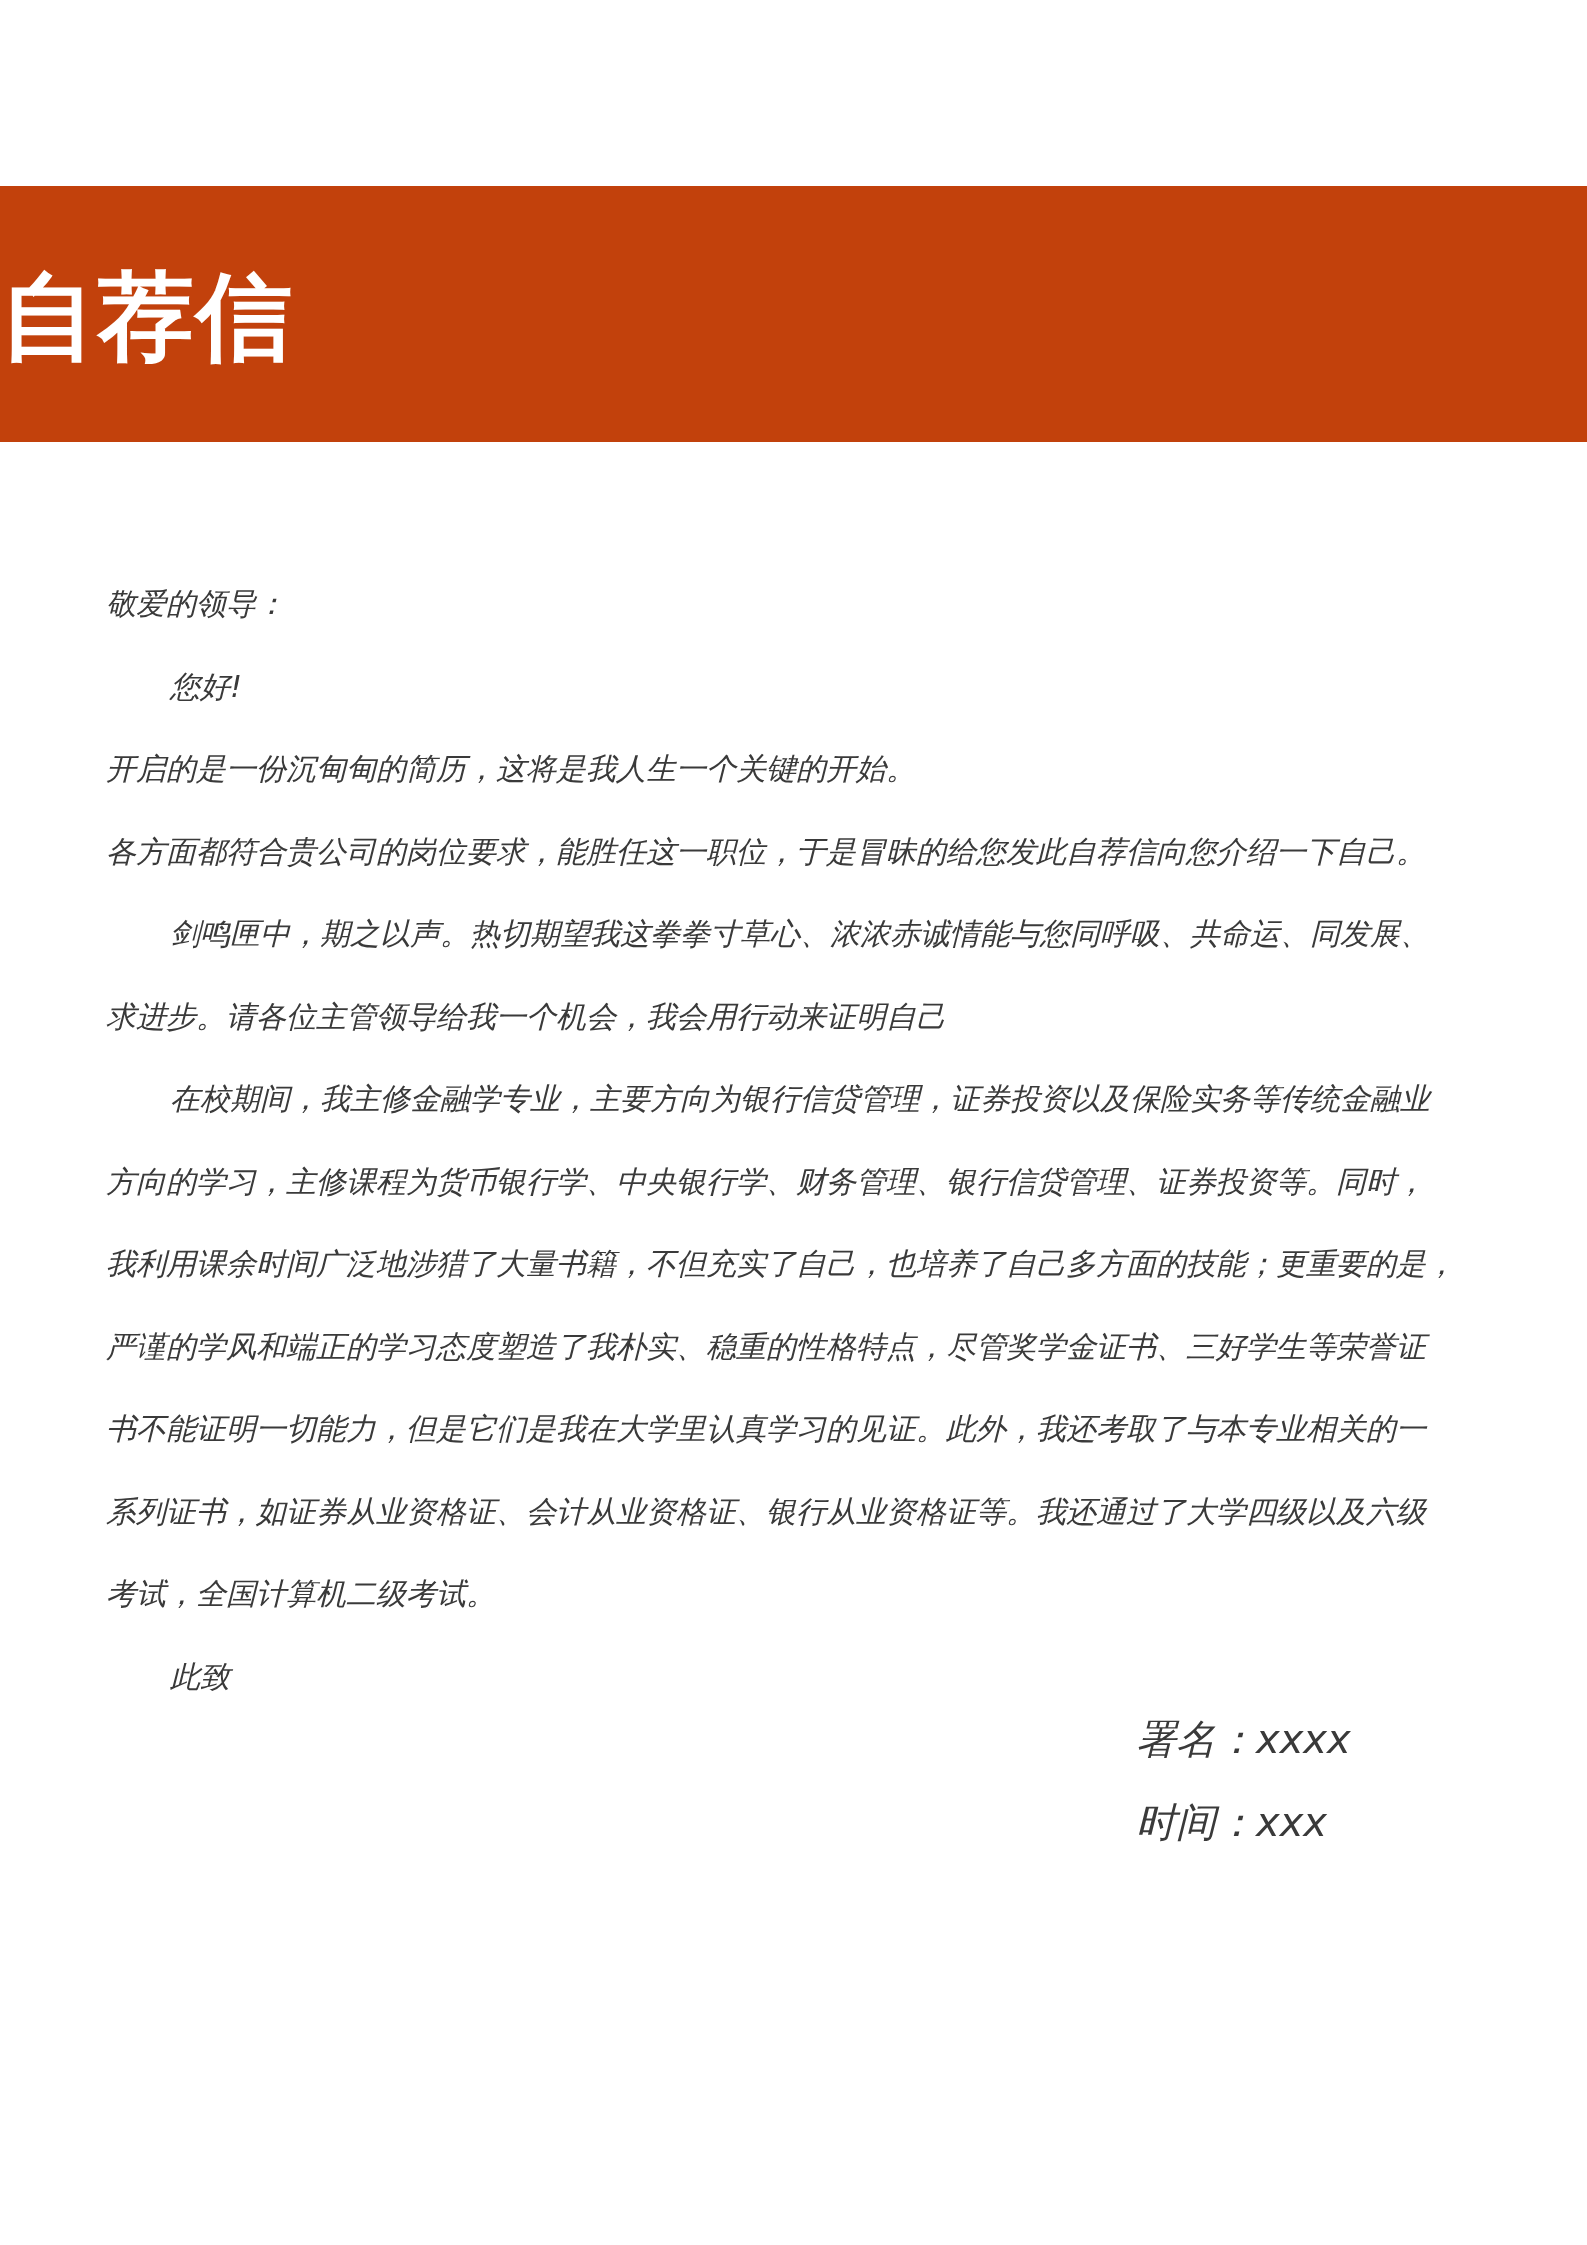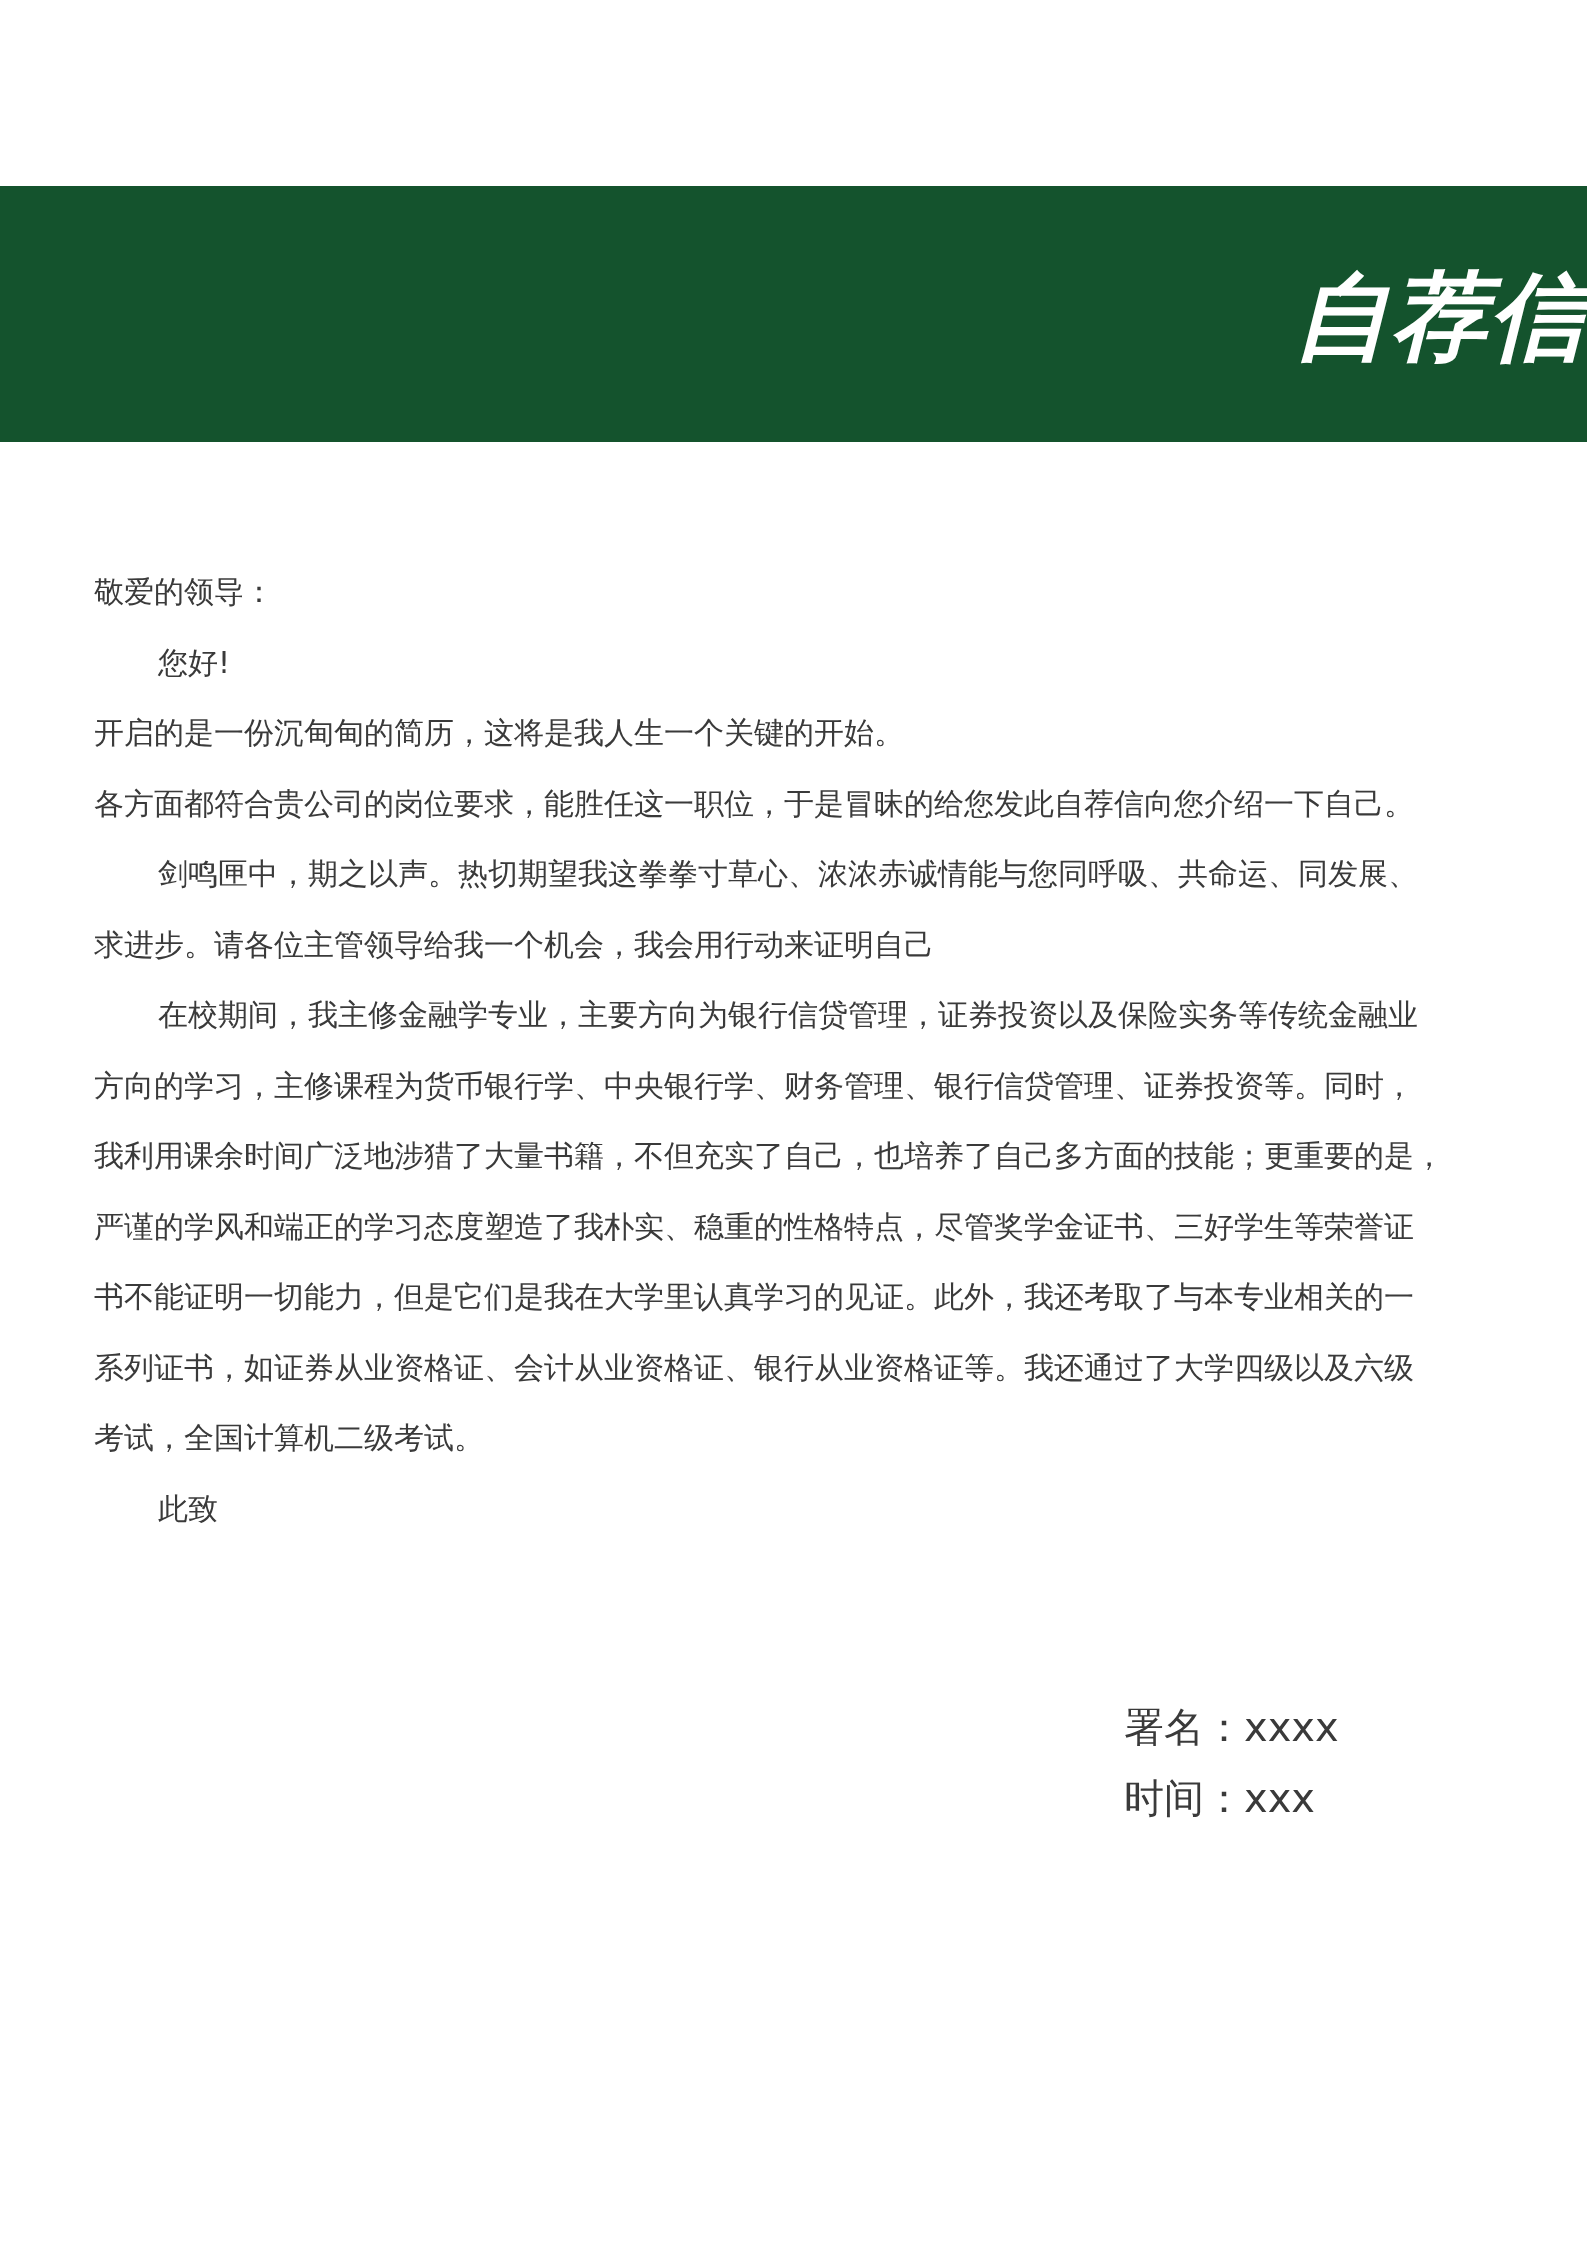--- a/index.html
+++ b/index.html
@@ -14,46 +14,46 @@
       overflow: hidden;
       font-family: "DejaVu Sans", "Liberation Sans", sans-serif;
       color: #3a3a3a;
     }
     .banner {
       position: absolute;
       left: 0;
       top: 186px;
       width: 1587px;
       height: 256px;
-      background: #14532d;
+      background: #c2410c;
       display: flex;
       align-items: center;
-      justify-content: flex-end;
-      font-style: italic;
+      justify-content: flex-start;
     }
     .banner-title {
       color: #ffffff;
       font-size: 96px;
       font-weight: bold;
       letter-spacing: 2px;
       line-height: 1;
       margin-top: 6px;
     }
     .letter {
       position: absolute;
       left: 90px;
       top: 555px;
       width: 1400px;
       font-size: 30px;
       line-height: 66.5px;
     }
     .line {
       display: block;
       white-space: pre;
-      margin: 4px;
+      margin: 16px;
+      font-style: italic;
     }
     .indent {
       text-indent: 64px;
     }
     .signature {
       position: absolute;
       left: 1120px;
       top: 1690px;
       font-size: 40px;
       line-height: 66.5px;

